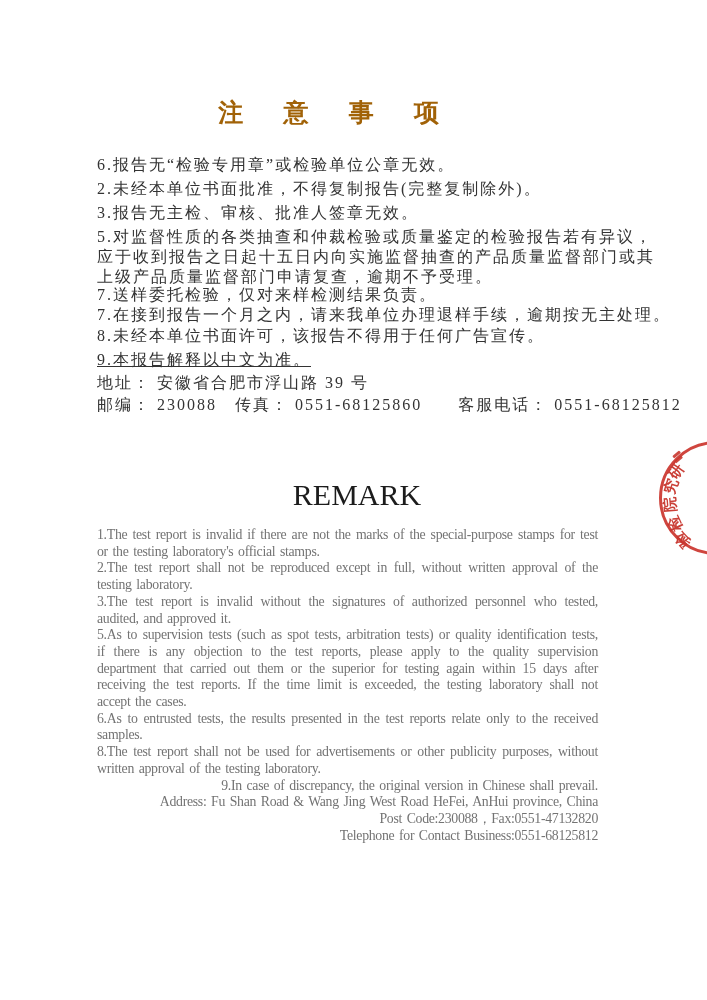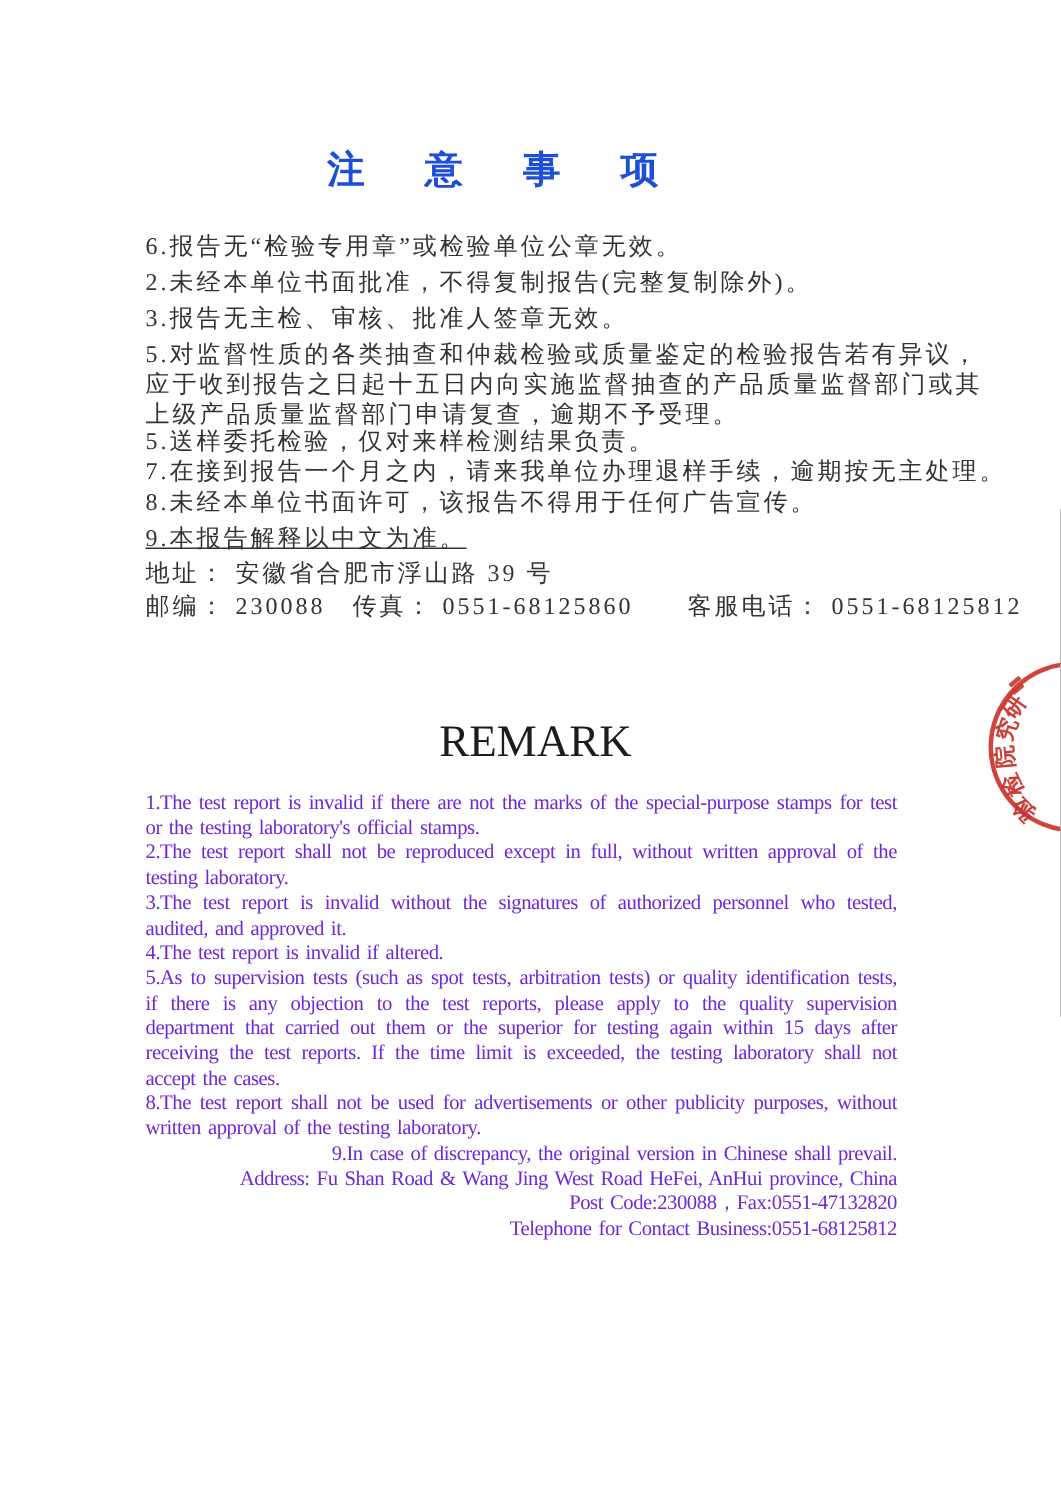--- a/index.html
+++ b/index.html
@@ -10,21 +10,21 @@
     background:#ffffff;
     overflow:hidden;
     font-family:"Liberation Serif","DejaVu Serif",serif;
     color:#2e2e2e;
   }
   
   .cn-title{
     position:absolute;top:96px;left:97px;width:480px;
     margin:0;text-align:center;
     font-size:25px;font-weight:600;letter-spacing:17px;
-    color:#1d4ed8;
+    color:#a16207;
   }
   .cn-list{
     position:absolute;top:155px;left:97px;width:560px;
     font-size:16px;line-height:20px;letter-spacing:2px;
     color:#333333;
   }
   .cn-list p{margin:0;}
   .one-line{white-space:nowrap;}
   .c-m4{margin-bottom:4px !important;}
   .c-m3{margin-bottom:3px !important;text-decoration:underline;}
@@ -36,21 +36,21 @@
   .en-title{
     position:absolute;top:478px;left:97px;width:520px;
     margin:0;text-align:center;
     font-size:30px;font-weight:400;letter-spacing:0px;
     color:#1c1c1c;
   }
   .en-list{
     position:absolute;top:527px;left:97px;width:501px;
     font-size:13.8px;line-height:16.7px;letter-spacing:-0.3px;
     word-spacing:1.5px;
-    color:#6d28d9;
+    color:#737373;
   }
   .en-list p{margin:0;text-align:justify;}
   .en-list p.no-just{text-align:right;}
   
   .stamp{position:absolute;left:0;top:0;width:707px;height:1000px;pointer-events:none;}
   .stamp-ring{
     position:absolute;left:659px;top:441px;
     width:108px;height:108px;
     border:3.5px solid #cb372f;border-radius:50%;
     opacity:0.93;
@@ -71,36 +71,36 @@
 
 <div class="page">
 
   <h1 class="cn-title">注 意 事 项</h1>
 
   <div class="cn-list">
     <p class="one-line c-m4">6.报告无“检验专用章”或检验单位公章无效。</p>
     <p class="one-line c-m4">2.未经本单位书面批准，不得复制报告(完整复制除外)。</p>
     <p class="one-line c-m4">3.报告无主检、审核、批准人签章无效。</p>
     <p class="c-mneg">5.对监督性质的各类抽查和仲裁检验或质量鉴定的检验报告若有异议，应于收到报告之日起十五日内向实施监督抽查的产品质量监督部门或其上级产品质量监督部门申请复查，逾期不予受理。</p>
-    <p class="one-line c-m0">5.送样委托检验，仅对来样检测结果负责。</p>
+    <p class="one-line c-m0">7.送样委托检验，仅对来样检测结果负责。</p>
     <p class="one-line c-m1">7.在接到报告一个月之内，请来我单位办理退样手续，逾期按无主处理。</p>
     <p class="one-line c-m4">8.未经本单位书面许可，该报告不得用于任何广告宣传。</p>
     <p class="one-line c-m3">9.本报告解释以中文为准。</p>
     <p class="one-line c-m2">地址： 安徽省合肥市浮山路 39 号</p>
     <p class="one-line">邮编： 230088　传真： 0551-68125860　　客服电话： 0551-68125812</p>
   </div>
 
   <h2 class="en-title">REMARK</h2>
 
   <div class="en-list">
     <p>1.The test report is invalid if there are not the marks of the special-purpose stamps for test or the testing laboratory's official stamps.</p>
     <p>2.The test report shall not be reproduced except in full, without written approval of the testing laboratory.</p>
     <p>3.The test report is invalid without the signatures of authorized personnel who tested, audited, and approved it.</p>
-    <p>4.The test report is invalid  if altered.</p>
     <p>5.As to supervision tests (such as spot tests, arbitration tests) or quality identification tests, if there is any objection to the test reports, please apply to the quality supervision department that carried out them or the superior for testing again within 15 days after receiving the test reports. If the time limit is exceeded, the testing laboratory shall not accept the cases.</p>
+    <p>6.As to entrusted tests, the results presented in the test reports relate only to the received samples.</p>
     <p>8.The test report shall not be used for advertisements or other publicity  purposes, without written approval of the testing laboratory.</p>
     <p class="no-just">9.In case of discrepancy, the original version in Chinese shall prevail.</p>
     <p class="no-just">Address: Fu Shan Road &amp; Wang Jing West Road HeFei, AnHui province, China</p>
     <p class="no-just">Post Code:230088，Fax:0551-47132820</p>
     <p class="no-just">Telephone for Contact Business:0551-68125812</p>
   </div>
 
   <div class="stamp">
     <div class="stamp-ring"></div>
     <span class="frag" style="left:672px;top:453px;transform:rotate(-40deg);"></span>

